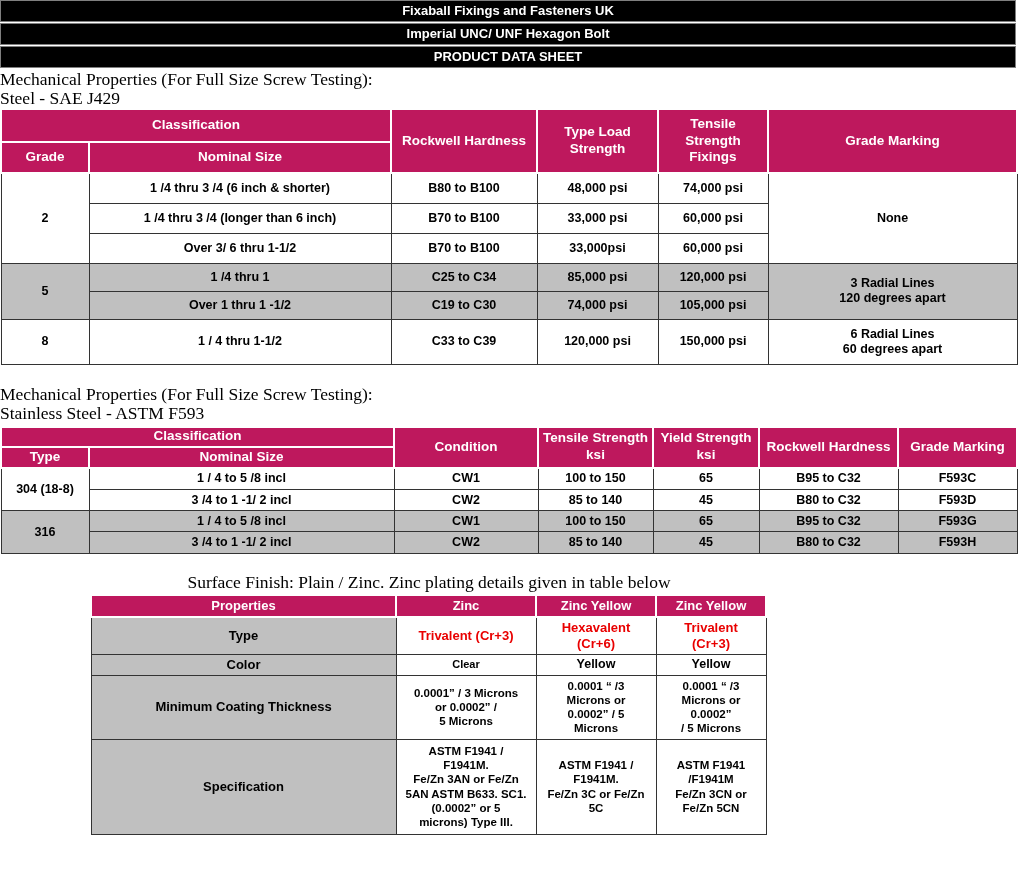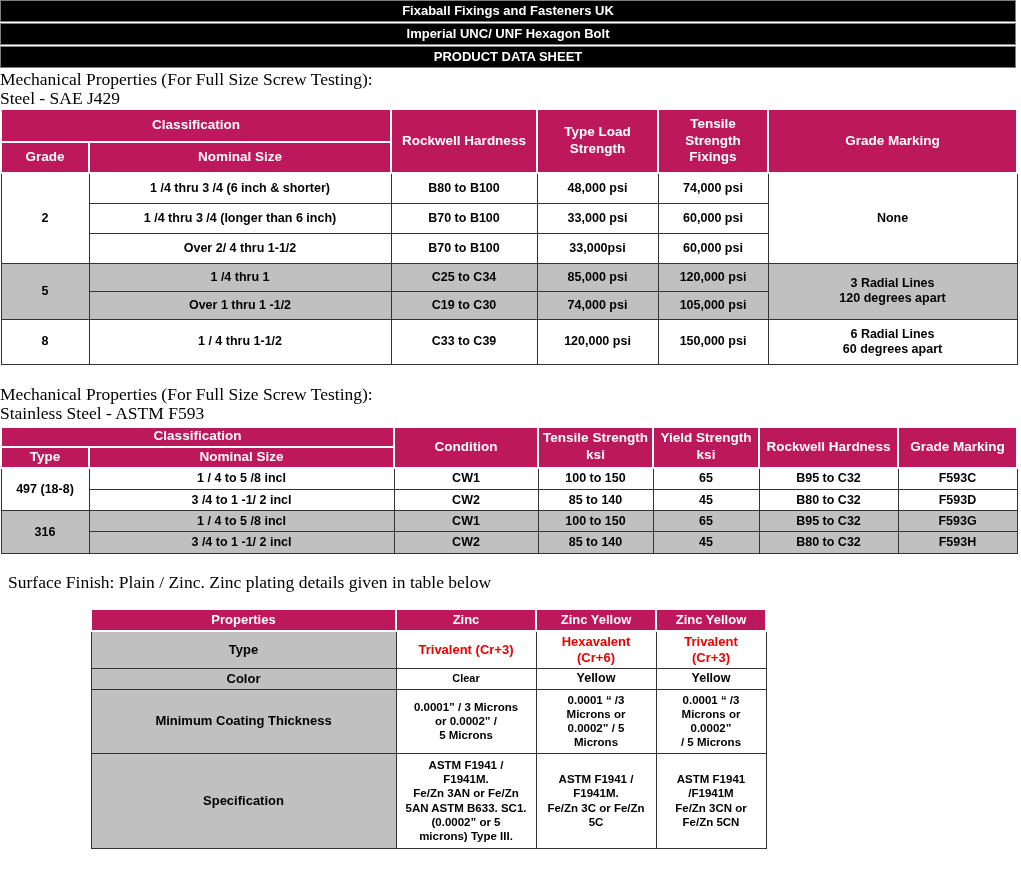--- a/index.html
+++ b/index.html
@@ -15,21 +15,21 @@
   td{font-weight:700;font-size:12.5px;line-height:1.2;}
   .gray{background:#c0c0c0;}
   .white{background:#fff;}
   .ml{white-space:pre-line;}
   .red{color:#e90000;}
   .dtable{width:1016px;}
   .ztable{width:675px;margin-left:90px;}
   .ztable td{font-size:11.5px;line-height:1.22;}
   .ztable td.zlabel{font-size:13px;}
   .ztable th{font-size:13px;}
-  .note-wrap{width:858px;padding-left:8px;}
+  .note-wrap{width:858px;text-align:center;}
   .note{font-family:"Liberation Serif",serif;font-size:17.5px;line-height:20px;margin:0;}
   .gap18{height:18px;}
   .gap20{height:20px;}
 </style>
 </head>
 <body>
 
 <div class="banner">Fixaball Fixings and Fasteners UK</div>
 <div class="banner">Imperial UNC/ UNF Hexagon Bolt</div>
 <div class="banner">PRODUCT DATA SHEET</div>
@@ -68,21 +68,21 @@
     <td>74,000 psi</td>
     <td rowspan="3" class="ml">None</td>
   </tr>
   <tr class="white" style="height:30px">
     <td>1 /4 thru 3 /4 (longer than 6 inch)</td>
     <td>B70 to B100</td>
     <td>33,000 psi</td>
     <td>60,000 psi</td>
   </tr>
   <tr class="white" style="height:30px">
-    <td>Over  2/ 4 thru 1-1/2</td>
+    <td>Over  3/ 6 thru 1-1/2</td>
     <td>B70 to B100</td>
     <td>33,000psi</td>
     <td>60,000 psi</td>
   </tr>
   <tr class="gray" style="height:28px">
     <td rowspan="2">5</td>
     <td>1 /4 thru 1</td>
     <td>C25 to C34</td>
     <td>85,000 psi</td>
     <td>120,000 psi</td>
@@ -129,21 +129,21 @@
     <th rowspan="2">Tensile Strength ksi</th>
     <th rowspan="2">Yield Strength ksi</th>
     <th rowspan="2">Rockwell Hardness</th>
     <th rowspan="2">Grade Marking</th>
   </tr>
   <tr style="height:21px">
     <th>Type</th>
     <th>Nominal Size</th>
   </tr>
   <tr class="white" style="height:22px">
-    <td rowspan="2">497 (18-8)</td>
+    <td rowspan="2">304 (18-8)</td>
     <td>1 / 4 to 5 /8  incl</td>
     <td>CW1</td>
     <td>100 to 150</td>
     <td>65</td>
     <td>B95 to C32</td>
     <td>F593C</td>
   </tr>
   <tr class="white" style="height:21px">
     <td>3 /4 to 1 -1/ 2 incl</td>
     <td>CW2</td>
@@ -171,21 +171,21 @@
   </tr>
 </tbody>
   </table>
 
 <div class="gap18"></div>
 
 <div class="note-wrap">
   <p class="note">Surface Finish: Plain / Zinc. Zinc plating details given in table below</p>
 </div>
 
-<table class="ztable" style="margin-top:16px">
+<table class="ztable" style="margin-top:2px">
   <colgroup>
       <col style="width:305px">
       <col style="width:140px">
       <col style="width:120px">
       <col style="width:110px">
     </colgroup>
   <tbody>
       <tr style="height:22px">
     <th>Properties</th>
     <th>Zinc</th>

